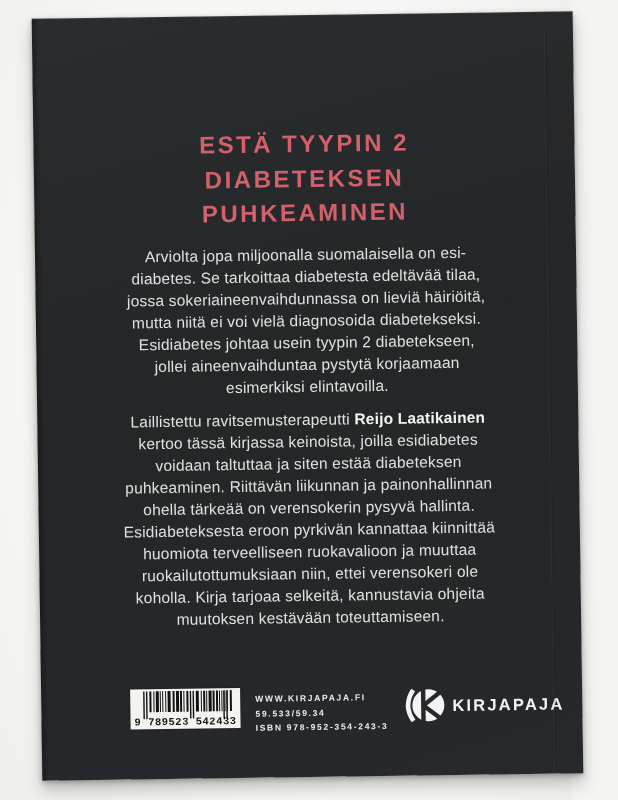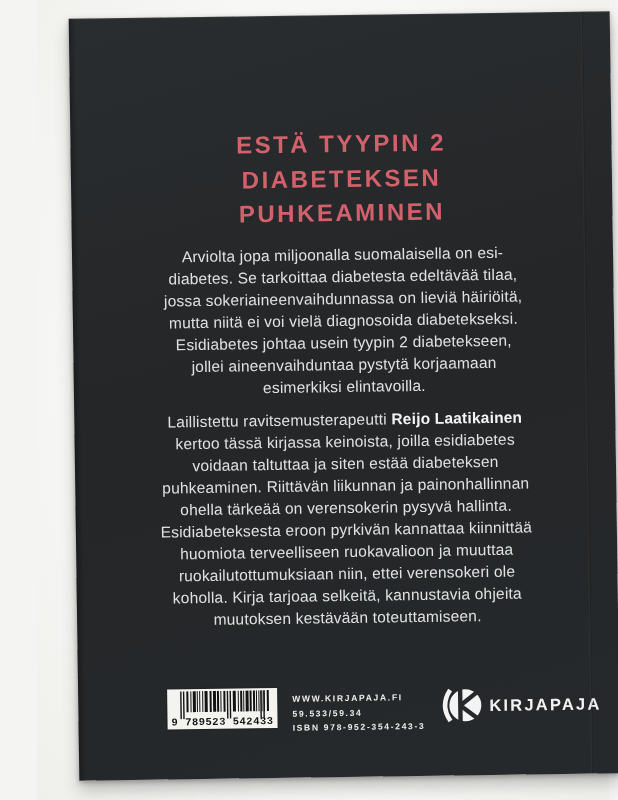--- a/index.html
+++ b/index.html
@@ -9,21 +9,20 @@
     height: 800px;
     overflow: hidden;
     font-family: "Liberation Sans", sans-serif;
     background: #f4f4f2;
   }
   .photo {
     position: relative;
     width: 572px;
     height: 800px;
     background: radial-gradient(ellipse at 50% 45%, #f7f7f5 60%, #efefec 100%);
-    margin-left: 37px;
   }
   
   .book {
     position: absolute;
     left: 37px;
     top: 15px;
     width: 541px;
     height: 762px;
     transform: rotate(-0.8deg);
     transform-origin: 50% 50%;

